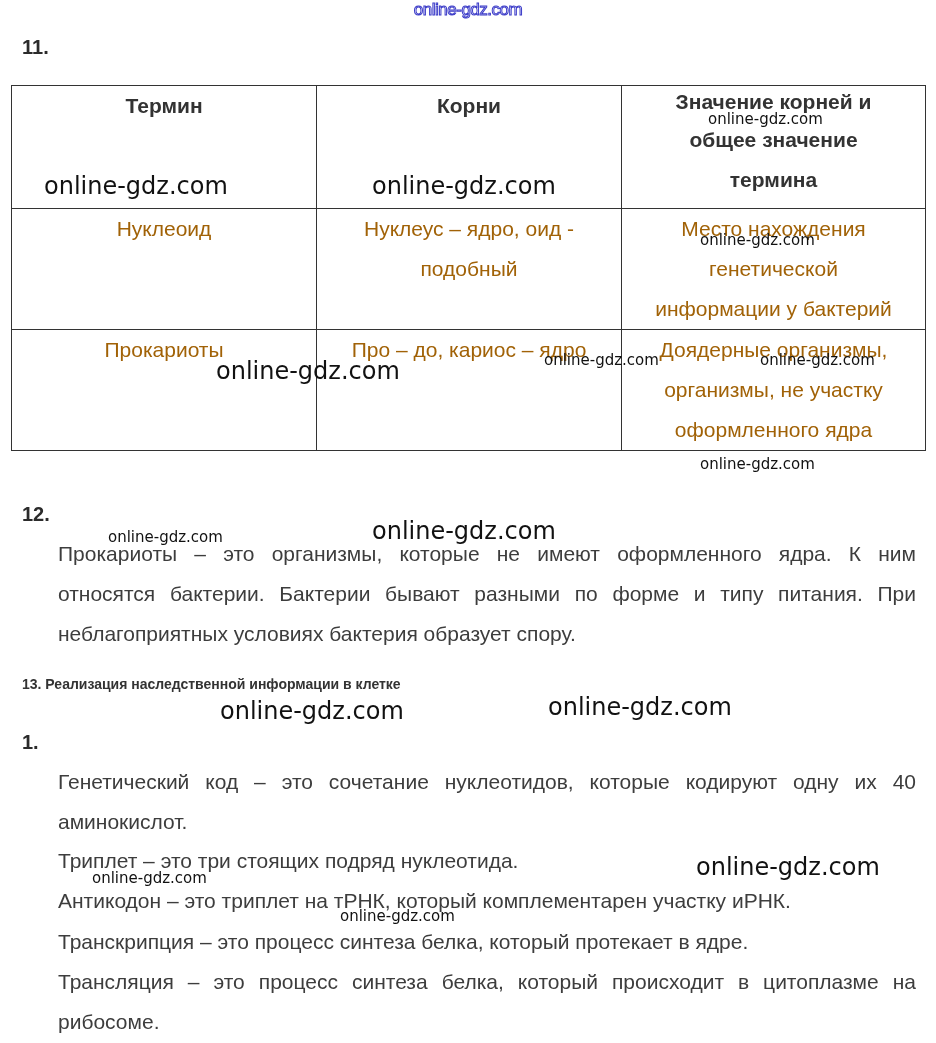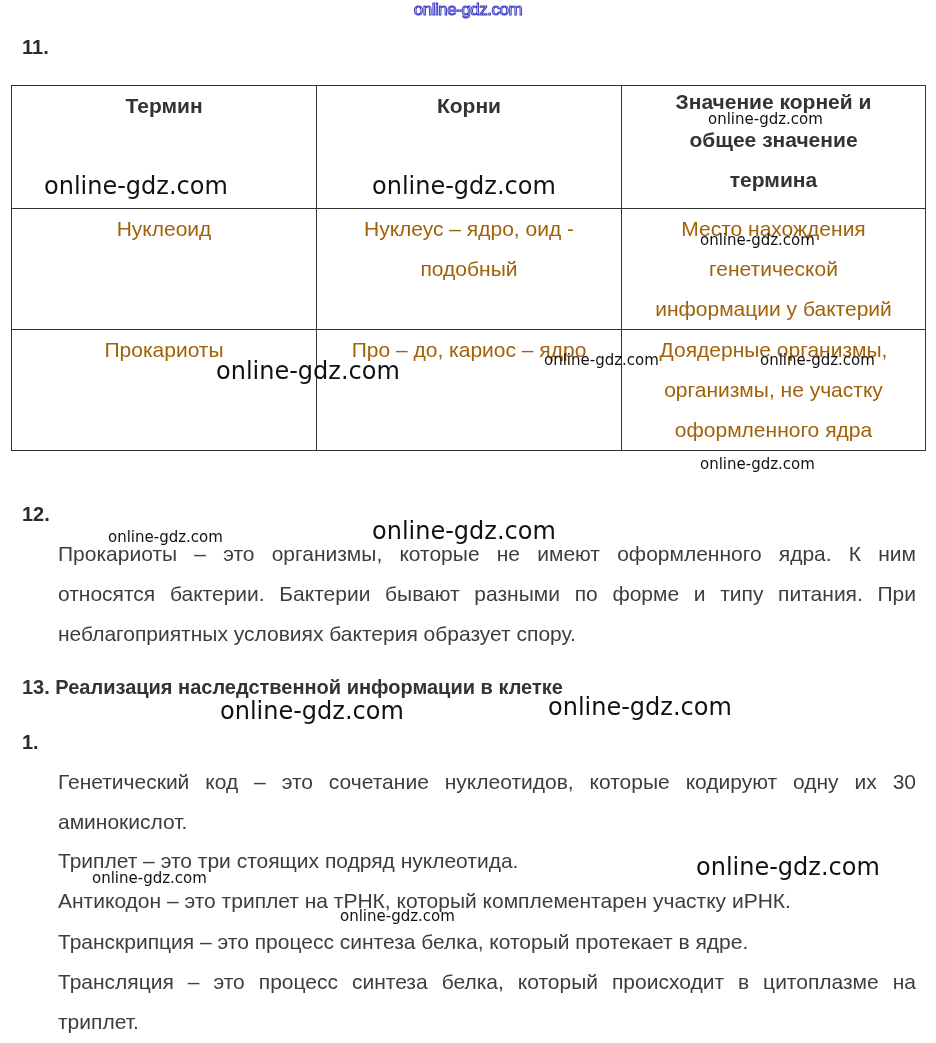--- a/index.html
+++ b/index.html
@@ -15,21 +15,21 @@
   table.t td.h { font-weight:bold; color:#333; line-height:40px; }
   .c1 { width:292px; } .c2 { width:292px;margin-left:42px; }
   .r-h td { height:118px; }
   .r1 td { height:118px; }
   .r2 td { height:118px; }
   .para { position:absolute; left:58px; width:858px; font-size:21px; color:#3d3d3d;
           line-height:40px; text-align:justify; }
   .wm { position:absolute; font-family:"DejaVu Sans", sans-serif; color:#111; white-space:nowrap; }
   .wm-l { font-size:24px; }
   .wm-s { font-size:15px; }
-  .head13 { font-weight:bold; font-size:20px; color:#333; }
+  .head13 { font-weight:bold; font-size:14px; color:#333; }
 </style>
 </head>
 <body>
 
 <div class="abs top-wm">online-gdz.com</div>
 
 <div class="abs num" style="left:22px;top:36px;">11.</div>
 
 <table class="t">
   <tbody>
@@ -85,24 +85,24 @@
   <div style="text-align-last:justify;">относятся бактерии. Бактерии бывают разными по форме и типу питания. При</div>
   <div>неблагоприятных условиях бактерия образует спору.</div>
 </div>
 
 <div class="abs head13" style="left:22px;top:676px;">13. Реализация наследственной информации в клетке</div>
 <div class="wm wm-l" style="left:220px;top:697px;">online-gdz.com</div>
 <div class="wm wm-l" style="left:548px;top:693px;">online-gdz.com</div>
 <div class="abs num" style="left:22px;top:731px;">1.</div>
 
 <div class="para" style="top:762px;">
-  <div style="text-align-last:justify;">Генетический код – это сочетание нуклеотидов, которые кодируют одну их 30</div>
+  <div style="text-align-last:justify;">Генетический код – это сочетание нуклеотидов, которые кодируют одну их 40</div>
   <div>аминокислот.</div>
   <div style="line-height:38px;">Триплет – это три стоящих подряд нуклеотида.</div>
   <div style="line-height:42px;">Антикодон – это триплет на тРНК, который комплементарен  участку иРНК.</div>
   <div>Транскрипция – это процесс синтеза белка, который протекает в ядре.</div>
   <div style="text-align-last:justify;">Трансляция – это процесс синтеза белка, который происходит в цитоплазме на</div>
-  <div>триплет.</div>
+  <div>рибосоме.</div>
 </div>
 
 <div class="wm wm-s" style="left:92px;top:869px;">online-gdz.com</div>
 <div class="wm wm-l" style="left:696px;top:853px;">online-gdz.com</div>
 <div class="wm wm-s" style="left:340px;top:907px;">online-gdz.com</div>
 
 </body></html>

